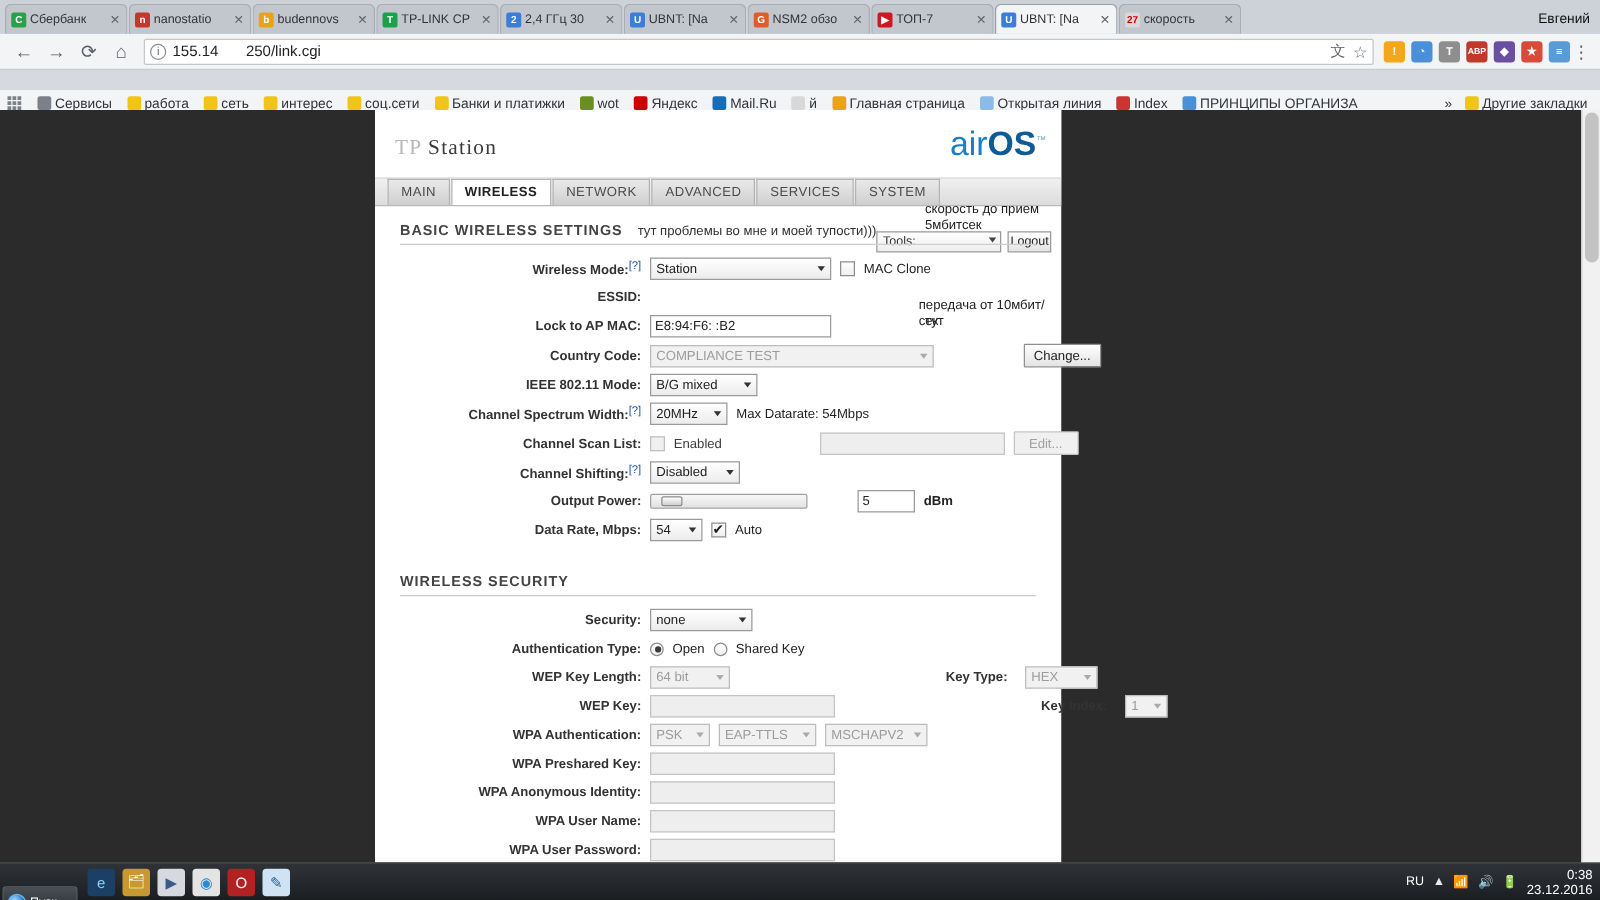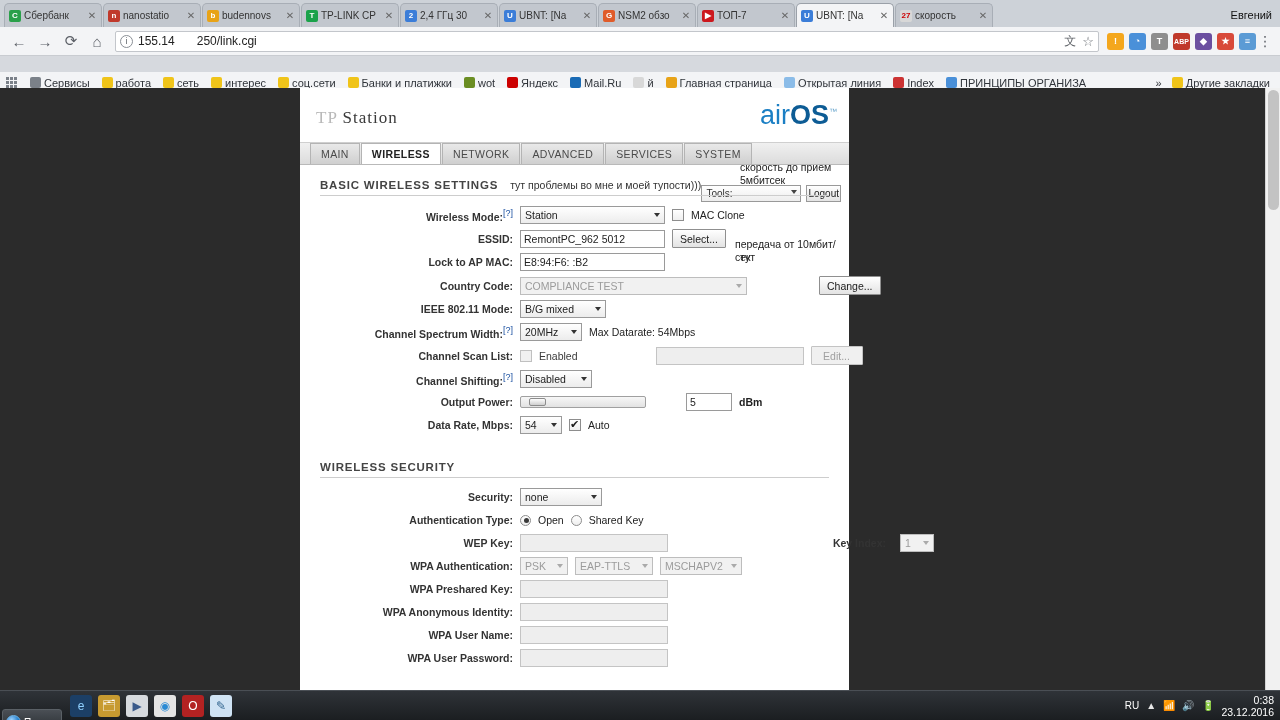--- a/index.html
+++ b/index.html
@@ -711,24 +711,20 @@
                 <span>Station</span>
                 <span class="arr"></span>
               </div>
               <span class="cb"></span>
               <span>MAC Clone</span>
             </div>
           </div>
 
           <div class="row">
             <div class="lbl">ESSID:</div>
-            <div class="ctl">
-              <div class="txt" style="width:145px">RemontPC_962      5012</div>
-              <div class="btn">Select...</div>
-            </div>
           </div>
 
           <div class="row">
             <div class="lbl">Lock to AP MAC:</div>
             <div class="ctl">
               <div class="txt" style="width:145px">E8:94:F6:                :B2</div>
             </div>
           </div>
 
           <div class="row">
@@ -825,20 +821,34 @@
           <div class="row">
             <div class="lbl">Authentication Type:</div>
             <div class="ctl">
               <span class="radio checked"></span>
               <span>Open</span>
               <span class="radio"></span>
               <span>Shared Key</span>
             </div>
           </div>
 
+          <div class="row">
+            <div class="lbl">WEP Key Length:</div>
+            <div class="ctl">
+              <div class="selbox disabled" style="width:64px">
+                <span>64 bit</span>
+                <span class="arr"></span>
+              </div>
+              <div class="lbl" style="width:118px; margin-left:22px">Key Type:</div>
+              <div class="selbox disabled" style="width:58px">
+                <span>HEX</span>
+                <span class="arr"></span>
+              </div>
+            </div>
+          </div>
 
           <div class="row">
             <div class="lbl">WEP Key:</div>
             <div class="ctl">
               <div class="txt disabled" style="width:148px"></div>
               <div class="lbl" style="width:110px; margin-left:18px">Key Index:</div>
               <div class="selbox disabled" style="width:34px">
                 <span>1</span>
                 <span class="arr"></span>
               </div>

